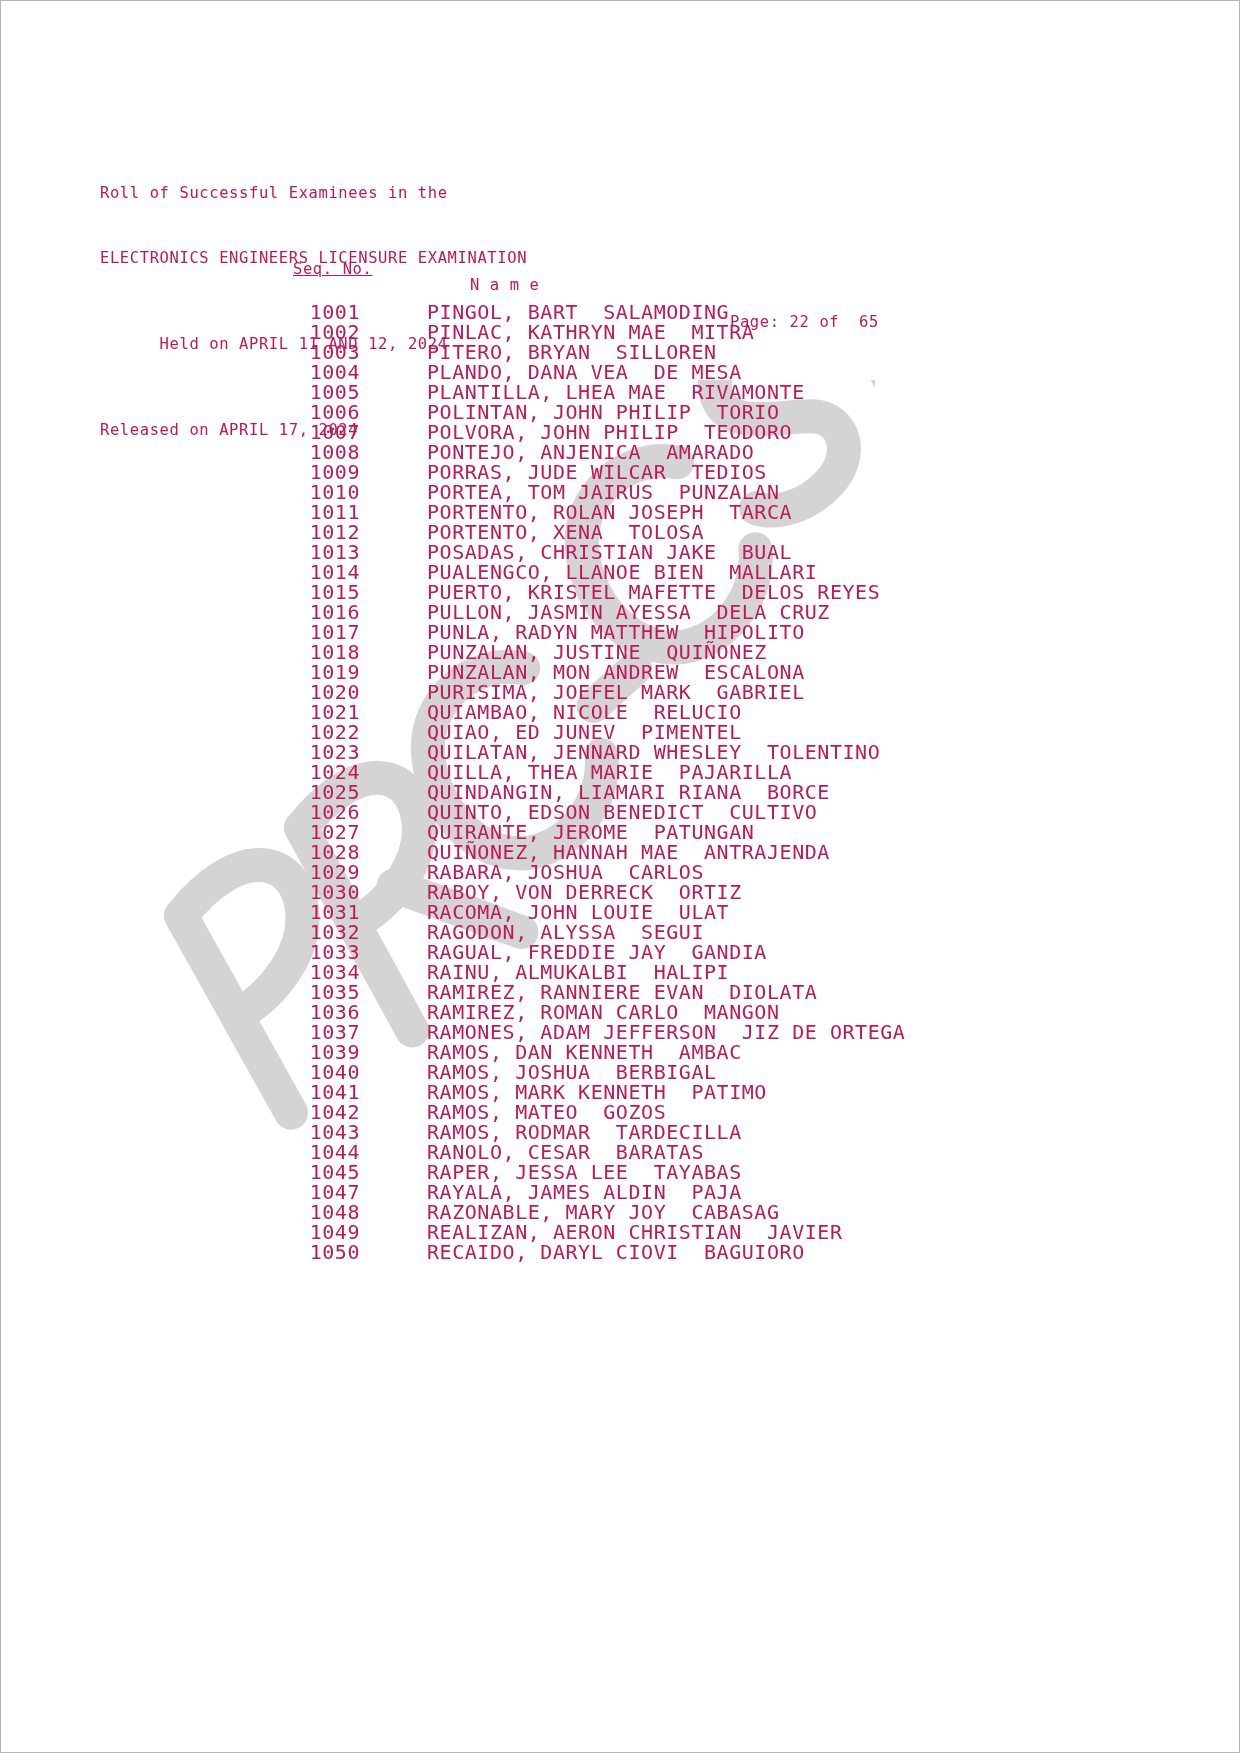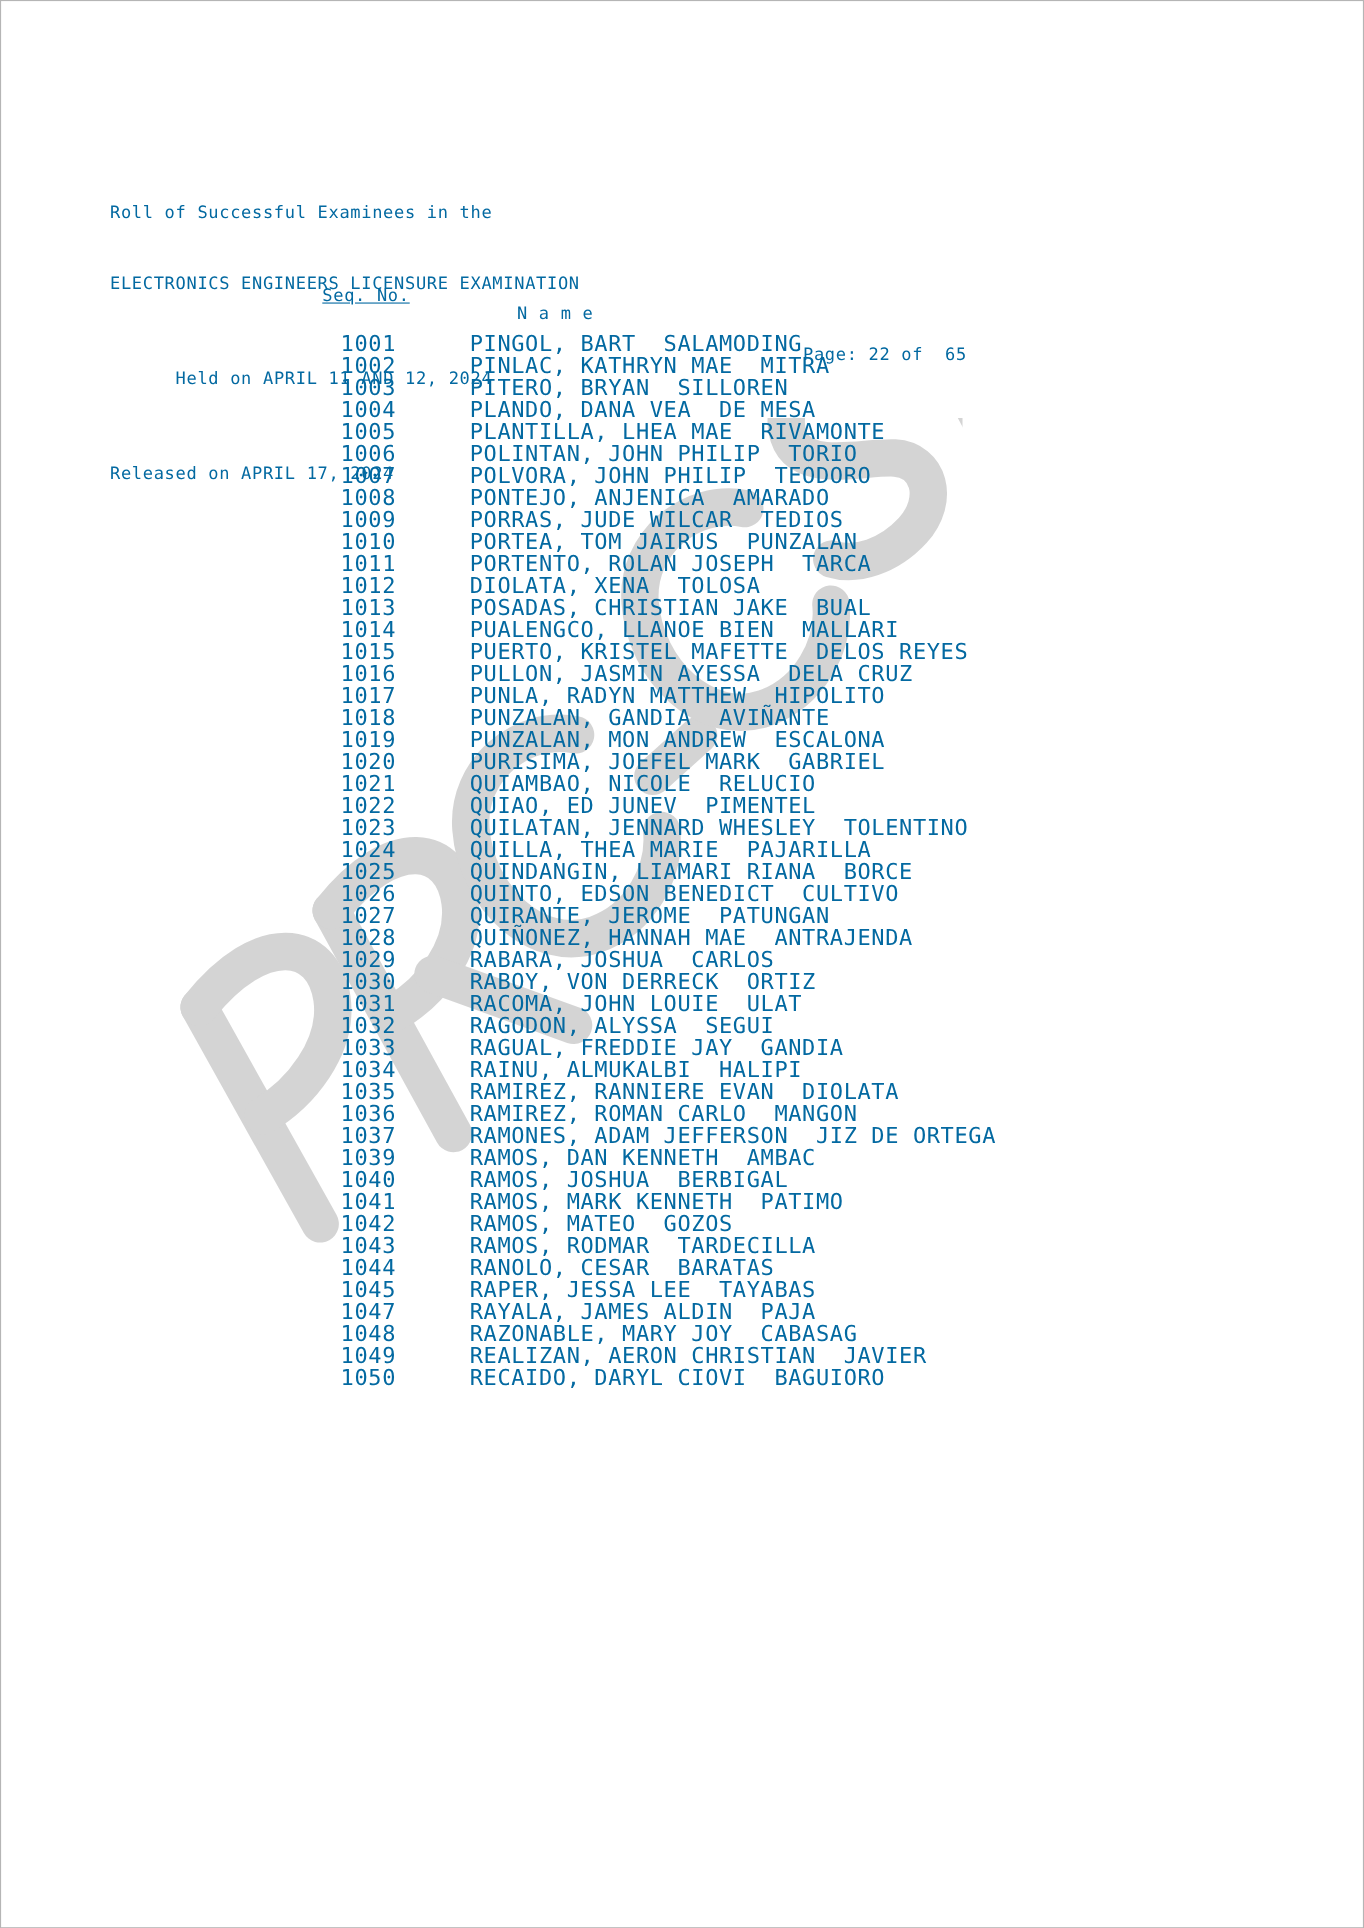--- a/index.html
+++ b/index.html
@@ -8,21 +8,21 @@
     background: #c8c8c8;
   }
   .page {
     position: relative;
     width: 1240px;
     height: 1753px;
     background: #ffffff;
     margin: 0 auto;
     overflow: hidden;
     font-family: "DejaVu Sans Mono", "Liberation Mono", monospace;
-    color: #0369a1;
+    color: #be185d;
   }
   .page-border {
     position: absolute;
     top: 0; left: 0;
     width: 1240px;
     height: 1753px;
     box-sizing: border-box;
     border: 1px solid #b5b5b5;
     pointer-events: none;
   }
@@ -191,21 +191,21 @@
       <div class="row">
         <span class="seq">1010</span>
         <span class="nm">PORTEA, TOM JAIRUS  PUNZALAN</span>
       </div>
       <div class="row">
         <span class="seq">1011</span>
         <span class="nm">PORTENTO, ROLAN JOSEPH  TARCA</span>
       </div>
       <div class="row">
         <span class="seq">1012</span>
-        <span class="nm">DIOLATA, XENA  TOLOSA</span>
+        <span class="nm">PORTENTO, XENA  TOLOSA</span>
       </div>
       <div class="row">
         <span class="seq">1013</span>
         <span class="nm">POSADAS, CHRISTIAN JAKE  BUAL</span>
       </div>
       <div class="row">
         <span class="seq">1014</span>
         <span class="nm">PUALENGCO, LLANOE BIEN  MALLARI</span>
       </div>
       <div class="row">
@@ -215,21 +215,21 @@
       <div class="row">
         <span class="seq">1016</span>
         <span class="nm">PULLON, JASMIN AYESSA  DELA CRUZ</span>
       </div>
       <div class="row">
         <span class="seq">1017</span>
         <span class="nm">PUNLA, RADYN MATTHEW  HIPOLITO</span>
       </div>
       <div class="row">
         <span class="seq">1018</span>
-        <span class="nm">PUNZALAN, GANDIA  AVIÑANTE</span>
+        <span class="nm">PUNZALAN, JUSTINE  QUIÑONEZ</span>
       </div>
       <div class="row">
         <span class="seq">1019</span>
         <span class="nm">PUNZALAN, MON ANDREW  ESCALONA</span>
       </div>
       <div class="row">
         <span class="seq">1020</span>
         <span class="nm">PURISIMA, JOEFEL MARK  GABRIEL</span>
       </div>
       <div class="row">

